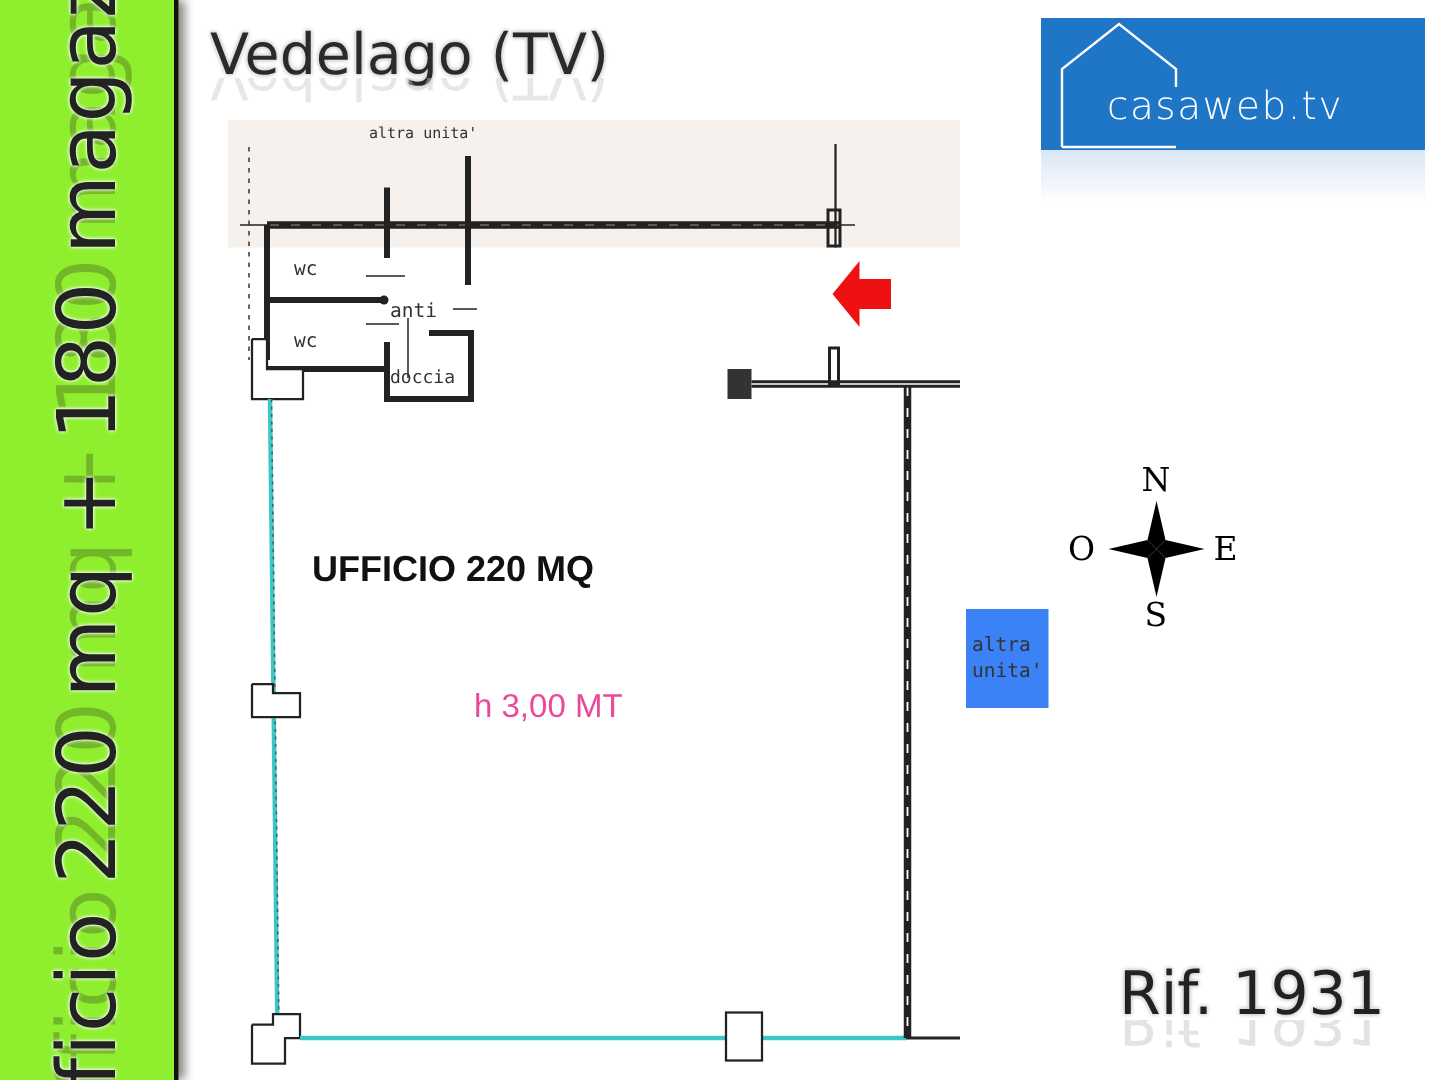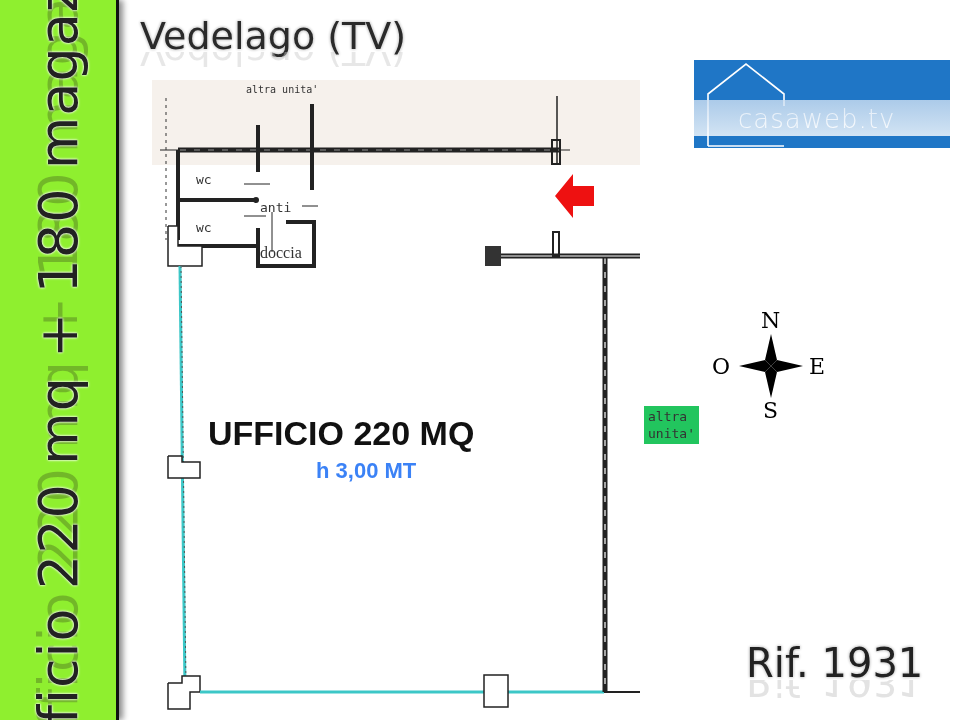--- a/index.html
+++ b/index.html
@@ -1,28 +1,28 @@
 <!DOCTYPE html>
 <html><head>
 <meta charset="utf-8">
 <style>
   html,body{margin:0;padding:0;}
   body{width:960px;height:720px;position:relative;overflow:hidden;background:#ffffff;font-family:"DejaVu Sans",sans-serif;}
   .sidebar{position:absolute;left:0;top:0;width:116px;height:720px;background:#8fef2f;border-right:3px solid #111;box-shadow:4px 0 6px rgba(0,0,0,0.45);}
   .sidebar-text{position:absolute;left:58px;top:360px;transform:translate(-50%,-50%) rotate(-90deg);white-space:nowrap;font-family:"DejaVu Sans",sans-serif;font-size:54px;color:#222;letter-spacing:1px;text-shadow:0 0 2px #fff,0 0 3px #fff,16px 0 0 rgba(60,80,30,0.35);}
   .title{position:absolute;left:140px;top:14px;font-family:"DejaVu Sans",sans-serif;font-size:38px;color:#2a2a2a;text-shadow:0 0 2px #fff,0 0 3px #888;}
   .title-refl{position:absolute;left:140px;top:52px;font-size:38px;color:#ccc;transform:scaleY(-1);opacity:.45;height:22px;overflow:hidden;}
-  .logo{position:absolute;left:694px;top:12px;width:256px;height:88px;background:#1f76c6;margin-top:48px;}
+  .logo{position:absolute;left:694px;top:12px;width:256px;height:88px;background:#1f76c6;}
   .logo-text{position:absolute;left:44px;top:44px;color:#fff;font-family:"DejaVu Sans",sans-serif;font-size:26px;letter-spacing:1px;font-weight:300;}
   .logo-refl{position:absolute;left:694px;top:100px;width:256px;height:36px;background:linear-gradient(#cfe0f2,#fff);opacity:.8;}
   .plan{position:absolute;left:152px;top:80px;width:488px;height:640px;}
   .plan-bg{position:absolute;left:152px;top:80px;width:488px;height:85px;background:#f6f1ec;}
   .label{position:absolute;font-family:"DejaVu Sans Mono",monospace;color:#333;}
-  .main-label{position:absolute;left:208px;top:366px;font-family:"Liberation Sans",sans-serif;font-weight:bold;font-size:34px;color:#111;margin-top:48px;}
-  .height-label{position:absolute;left:316px;top:458px;font-family:"Liberation Sans",sans-serif;font-weight:bold;font-size:22px;color:#3b82f6;}
+  .main-label{position:absolute;left:208px;top:366px;font-family:"Liberation Sans",sans-serif;font-weight:bold;font-size:24px;color:#111;}
+  .height-label{position:absolute;left:316px;top:458px;font-family:"Liberation Sans",sans-serif;font-weight:normal;font-size:22px;color:#ec4899;}
   .compass{position:absolute;left:706px;top:306px;width:130px;height:120px;}
   .ref{position:absolute;left:746px;top:640px;font-family:"DejaVu Sans",sans-serif;font-size:40px;color:#222;text-shadow:0 0 2px #fff,0 0 3px #888;}
   .ref-refl{position:absolute;left:746px;top:680px;font-size:40px;color:#bbb;transform:scaleY(-1);opacity:.4;height:24px;overflow:hidden;}
 </style>
 </head>
 <body>
 
 <div class="sidebar">
   <div class="sidebar-text">Ufficio 220 mq + 180 magazz.</div>
 </div>
@@ -84,22 +84,22 @@
   <line x1="501" y1="256" x2="640" y2="256" stroke="#fff" stroke-width="1"></line>
   <rect x="553" y="232" width="6" height="24" fill="none" stroke="#222" stroke-width="2"></rect>
 
   <polygon points="555,196 573,174 573,186 594,186 594,206 573,206 573,218" fill="#ee1111"></polygon>
 </svg>
 
 <div class="label" style="left:246px;top:84px;font-size:10px;">altra unita'</div>
 <div class="label" style="left:196px;top:172px;font-size:13px;">wc</div>
 <div class="label" style="left:196px;top:220px;font-size:13px;">wc</div>
 <div class="label" style="left:260px;top:200px;font-size:13px;">anti</div>
-<div class="label" style="left:260px;top:244px;font-size:16px;font-family:Liberation Serif, serif;">doccia</div>
-<div class="label" style="left:644px;top:406px;font-size:13px;line-height:17px;background:#22c55e;padding:2px 4px;">
+<div class="label" style="left:260px;top:244px;font-size:12px;">doccia</div>
+<div class="label" style="left:644px;top:406px;font-size:13px;line-height:17px;background:#3b82f6;padding:16px 4px;">
   <div>altra</div>
   <div>unita'</div>
 </div>
 
 <div class="main-label">UFFICIO 220 MQ</div>
 <div class="height-label">h 3,00 MT</div>
 
 <div class="compass">
   <svg width="130" height="120">
     <polygon points="65,28 71,54 65,60 59,54" fill="#000"></polygon>

